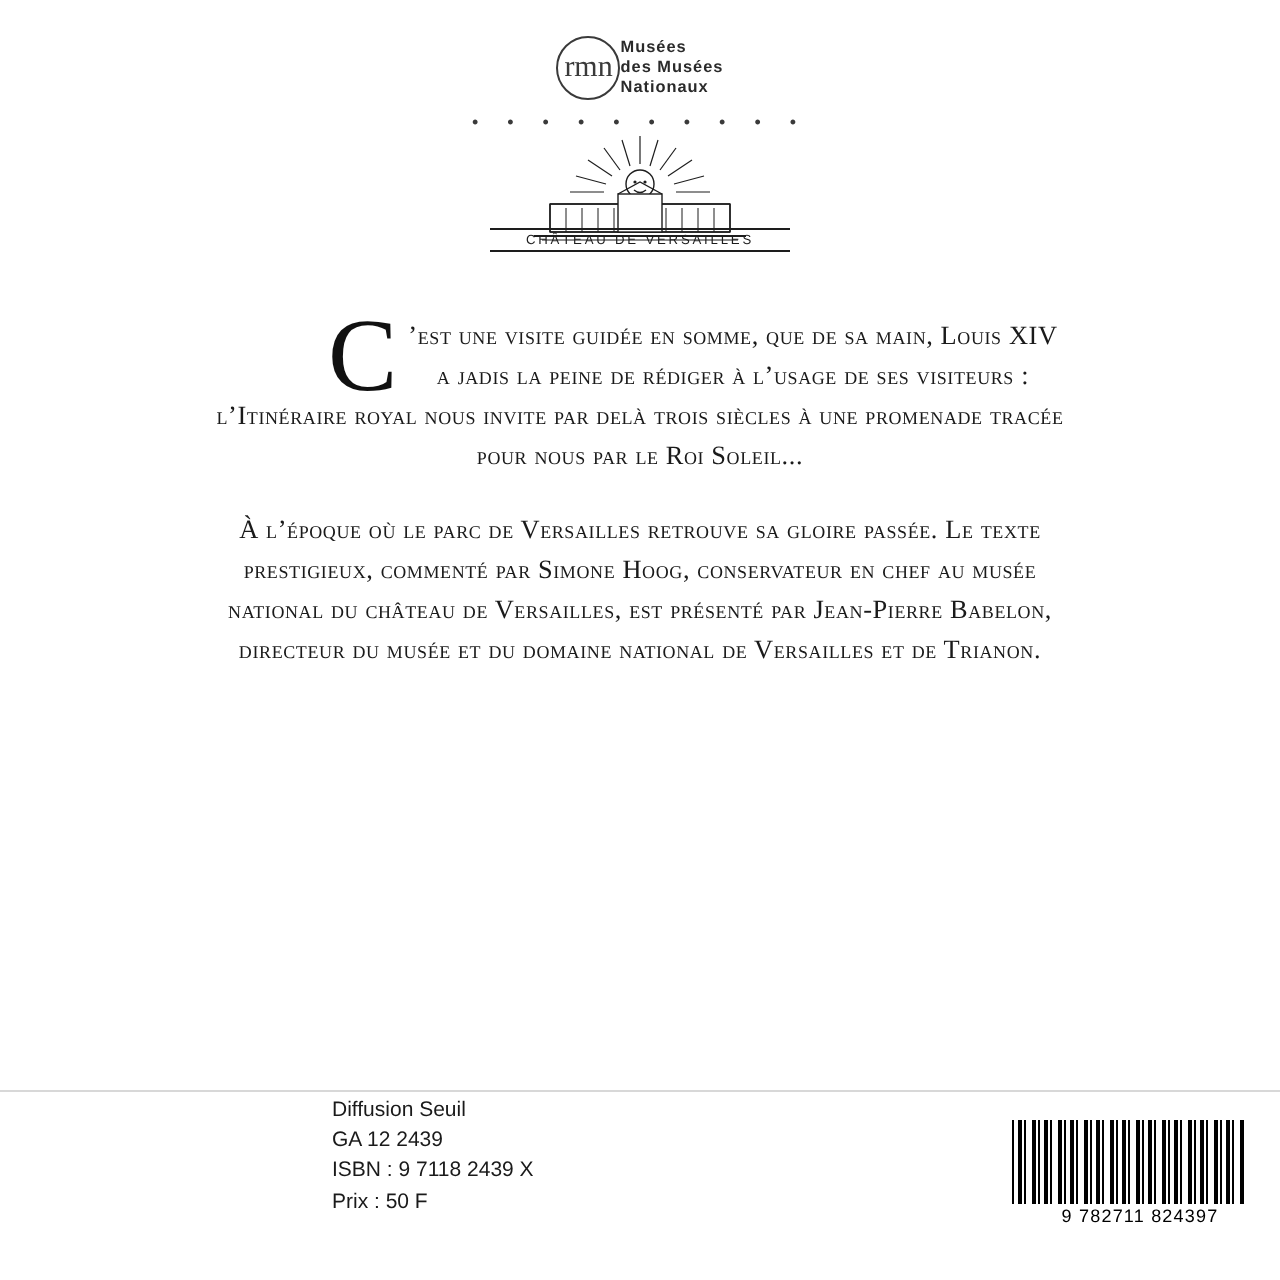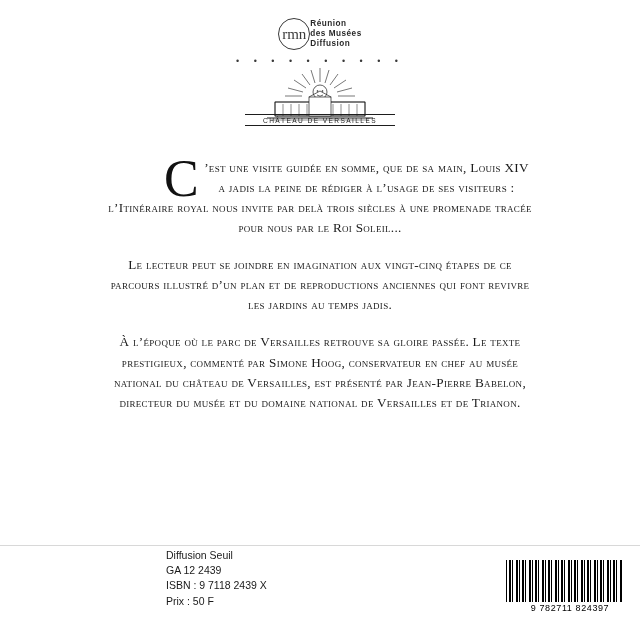--- a/index.html
+++ b/index.html
@@ -164,23 +164,23 @@
   }
 </style>
 </head>
 <body>
 
 <div class="page">
 
   <div class="publisher">
     <div class="pub-mark">rmn</div>
     <div class="pub-lines">
-      <span>Réunion</span>
+      <span>Musées</span>
       <span>des Musées</span>
-      <span>Diffusion</span>
+      <span>Nationaux</span>
     </div>
   </div>
 
   <div class="dots">• • • • • • • • • •</div>
 
   <div class="emblem">
     <svg width="150" height="62" viewBox="0 0 150 62" xmlns="http://www.w3.org/2000/svg">
       <g stroke="#1d1d1d" stroke-width="0.7" fill="none">
 
         <g stroke-width="0.6">
@@ -229,21 +229,20 @@
         </g>
       </g>
     </svg>
   </div>
   <div class="emblem-caption">CHÂTEAU DE VERSAILLES</div>
 
   <div class="blurb">
     <p class="para first">
       <span class="dropcap">C</span><span>’est une visite guidée en somme, que de sa main, Louis XIV a jadis la peine de rédiger à l’usage de ses visiteurs : l’Itinéraire royal nous invite par delà trois siècles à une promenade tracée pour nous par le Roi Soleil...</span>
     </p>
-    <p class="para">Le lecteur peut se joindre en imagination aux vingt-cinq étapes de ce parcours illustré d’un plan et de reproductions anciennes qui font revivre les jardins au temps jadis.</p>
     <p class="para">À l’époque où le parc de Versailles retrouve sa gloire passée. Le texte prestigieux, commenté par Simone Hoog, conservateur en chef au musée national du château de Versailles, est présenté par Jean-Pierre Babelon, directeur du musée et du domaine national de Versailles et de Trianon.</p>
   </div>
 
   <div class="divider"></div>
 
   <div class="footer-info">
     <div>Diffusion Seuil</div>
     <div>GA 12 2439</div>
     <div>ISBN :  9 7118 2439 X</div>
     <div>Prix :  50 F</div>

